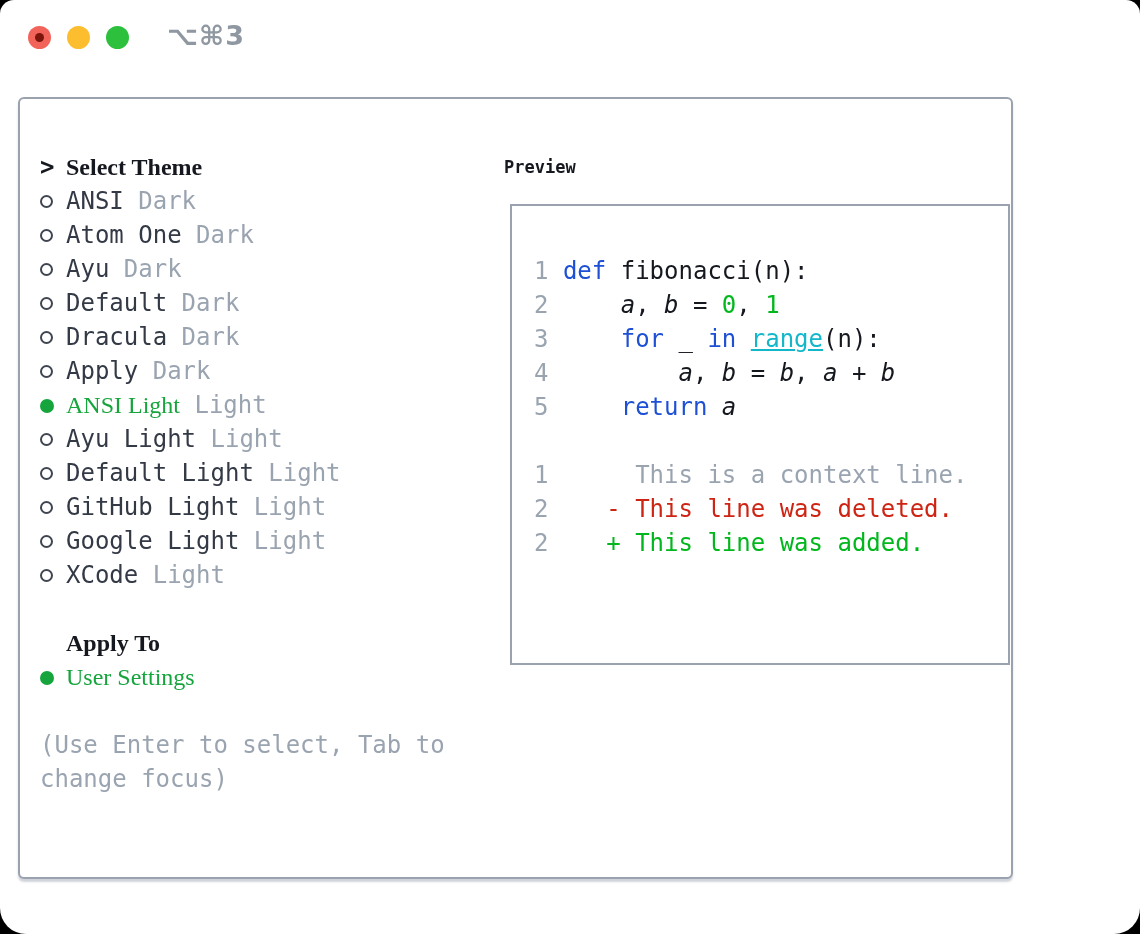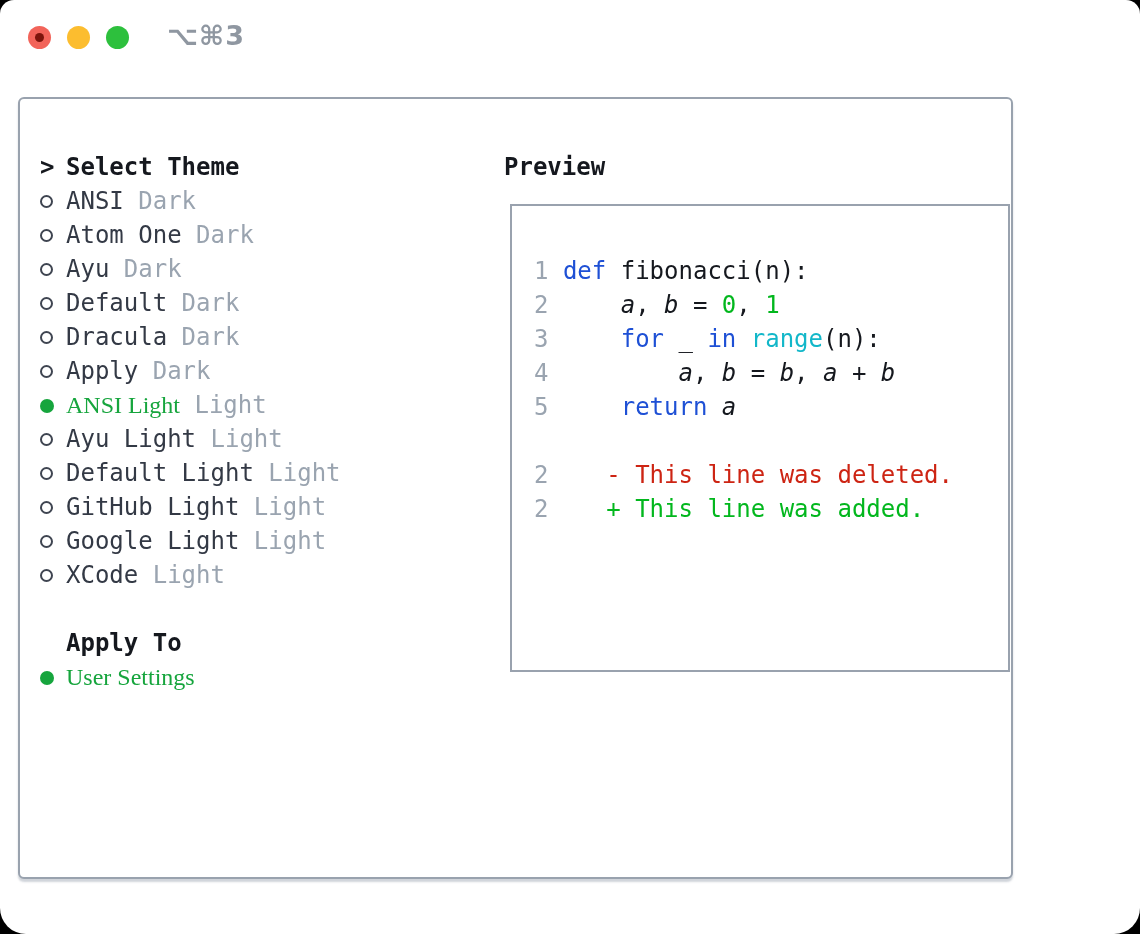--- a/index.html
+++ b/index.html
@@ -23,41 +23,41 @@
   .panel{position:absolute;left:18px;top:97px;width:991px;height:778px;
          border:2px solid var(--border-gray,#99a2ae);border-radius:6px;background:#fff;
          box-shadow:0 3px 2px rgba(150,160,172,.45);}
 
   
   .leftcol{position:absolute;left:20px;top:51px;font-size:24px;line-height:34px;
            color:var(--text-dark,#333945);}
   .row{display:flex;align-items:center;height:34px;white-space:pre;}
   .slot{display:inline-flex;align-items:center;width:26px;flex:0 0 26px;}
   .prompt{font-weight:bold;color:var(--heading-black,#15181e);}
-  .hdr{font-weight:bold;color:var(--heading-black,#15181e);}
+  .hdr{font-weight:bold;color:var(--heading-black,#15181e);font-family:Liberation Serif, serif;}
   .radio{box-sizing:border-box;width:13px;height:13px;border:2px solid #3f4551;
          border-radius:50%;margin-top:1px;}
   .radio.sel{width:14px;height:14px;border:none;background:var(--accent-green,#16a53d);}
   .nm{color:var(--text-dark,#333945);}
   .nm.sel{color:var(--accent-green,#16a53d);font-family:Liberation Serif, serif;}
   .vr{color:var(--muted-gray,#9aa4b0);}
   .spacer{height:34px;}
   .hint{color:var(--muted-gray,#9aa4b0);width:29ch;white-space:normal;}
 
   
   .preview-title{position:absolute;left:484px;top:51px;height:34px;line-height:34px;
-                 font-size:24px;font-weight:bold;color:var(--heading-black,#15181e);}
+                 font-size:17px;font-weight:bold;color:var(--heading-black,#15181e);}
   .preview-box{position:absolute;left:490px;top:105px;width:474px;height:401px;
                border:2px solid var(--border-gray,#99a2ae);background:#fff;
-               padding:48px 0 15px 22px;box-sizing:content-box;overflow:hidden;}
+               padding:48px 0 8px 22px;box-sizing:content-box;overflow:hidden;}
   .cline{white-space:pre;font-size:24px;line-height:34px;min-height:34px;}
   .lineno{display:inline-block;width:2ch;color:var(--muted-gray,#9aa4b0);}
   .tok-txt{color:var(--heading-black,#15181e);}
   .tok-kw{color:var(--keyword-blue,#1e50d5);}
-  .tok-fn{color:var(--function-cyan,#12b7c9);}
+  .tok-fn{color:var(--function-cyan,#12b7c9);text-decoration:underline;}
   .tok-num{color:var(--diff-add-green,#02b71d);}
   .tok-var{color:var(--heading-black,#15181e);font-style:italic;}
   .tok-ctx{color:var(--muted-gray,#9aa4b0);}
   .tok-del{color:var(--diff-del-red,#cd2413);}
   .tok-add{color:var(--diff-add-green,#02b71d);margin-top:15px;}
 </style>
 </head>
 <body>
 
 <div class="window">
@@ -96,31 +96,33 @@
       <div class="row">
         <span class="slot"></span>
         <span class="hdr">Apply To</span>
       </div>
       <div id="apply-rows">
           <div class="row"><span class="slot"><span class="radio sel"></span></span><span class="nm sel">User Settings</span></div>
         </div>
 
       <div class="spacer"></div>
 
+      <div class="hint">(Use Enter to select, Tab to change focus)</div>
     </div>
 
     <div class="preview-title">Preview</div>
 
     <div class="preview-box">
       <div id="code-lines">
           <div class="cline"><span class="lineno">1</span><span class="tok-kw">def </span><span class="tok-txt">fibonacci(n):</span></div>
           <div class="cline"><span class="lineno">2</span><span class="tok-txt">    </span><span class="tok-var">a</span><span class="tok-txt">, </span><span class="tok-var">b</span><span class="tok-txt"> = </span><span class="tok-num">0</span><span class="tok-txt">, </span><span class="tok-num">1</span></div>
           <div class="cline"><span class="lineno">3</span><span class="tok-txt">    </span><span class="tok-kw">for</span><span class="tok-txt"> _ </span><span class="tok-kw">in</span><span class="tok-txt"> </span><span class="tok-fn">range</span><span class="tok-txt">(n):</span></div>
           <div class="cline"><span class="lineno">4</span><span class="tok-txt">        </span><span class="tok-var">a</span><span class="tok-txt">, </span><span class="tok-var">b</span><span class="tok-txt"> = </span><span class="tok-var">b</span><span class="tok-txt">, </span><span class="tok-var">a</span><span class="tok-txt"> + </span><span class="tok-var">b</span></div>
           <div class="cline"><span class="lineno">5</span><span class="tok-txt">    </span><span class="tok-kw">return</span><span class="tok-txt"> </span><span class="tok-var">a</span></div>
           <div class="cline"><span class="lineno"></span></div>
+          <div class="cline"><span class="lineno">1</span><span class="tok-ctx">     This is a context line.</span></div>
           <div class="cline"><span class="lineno">2</span><span class="tok-del">   - This line was deleted.</span></div>
           <div class="cline"><span class="lineno">2</span><span class="tok-add">   + This line was added.</span></div>
         </div>
     </div>
 
   </div>
 </div>
 
 </body></html>

